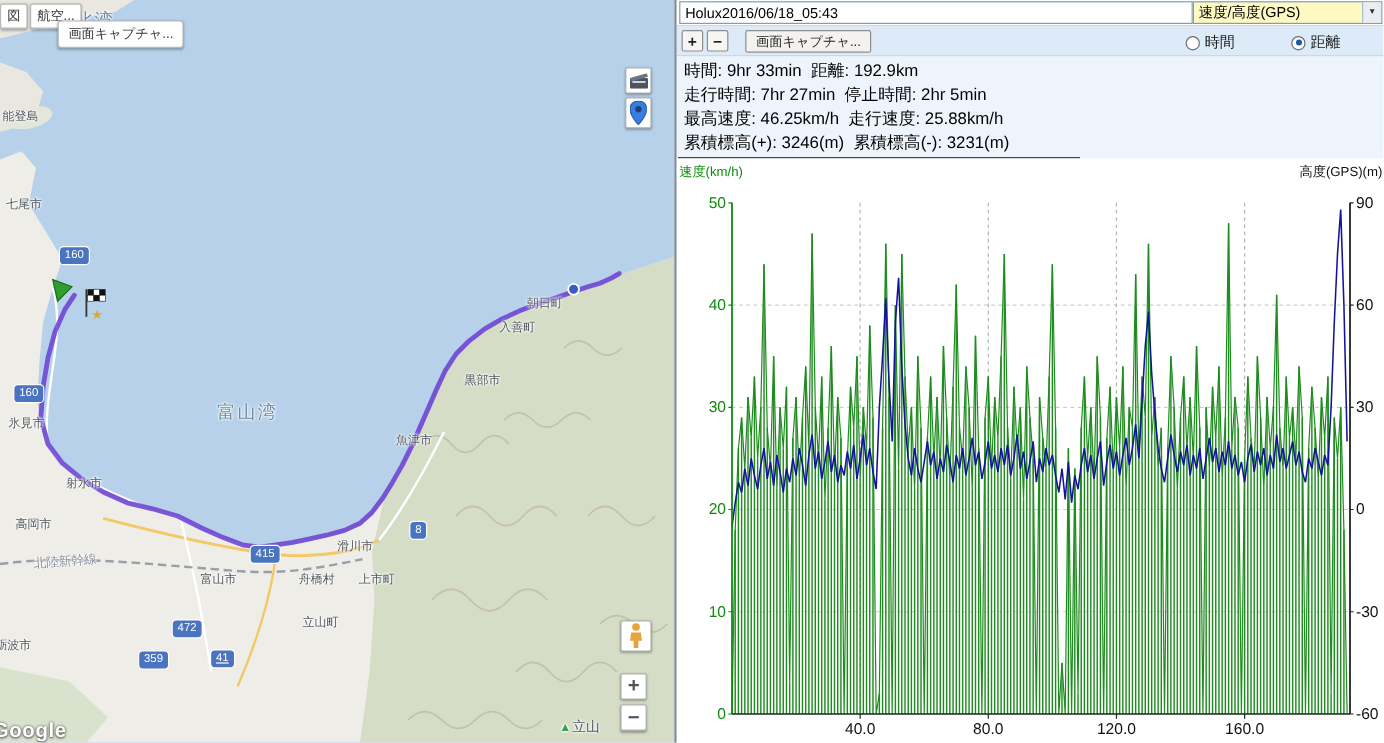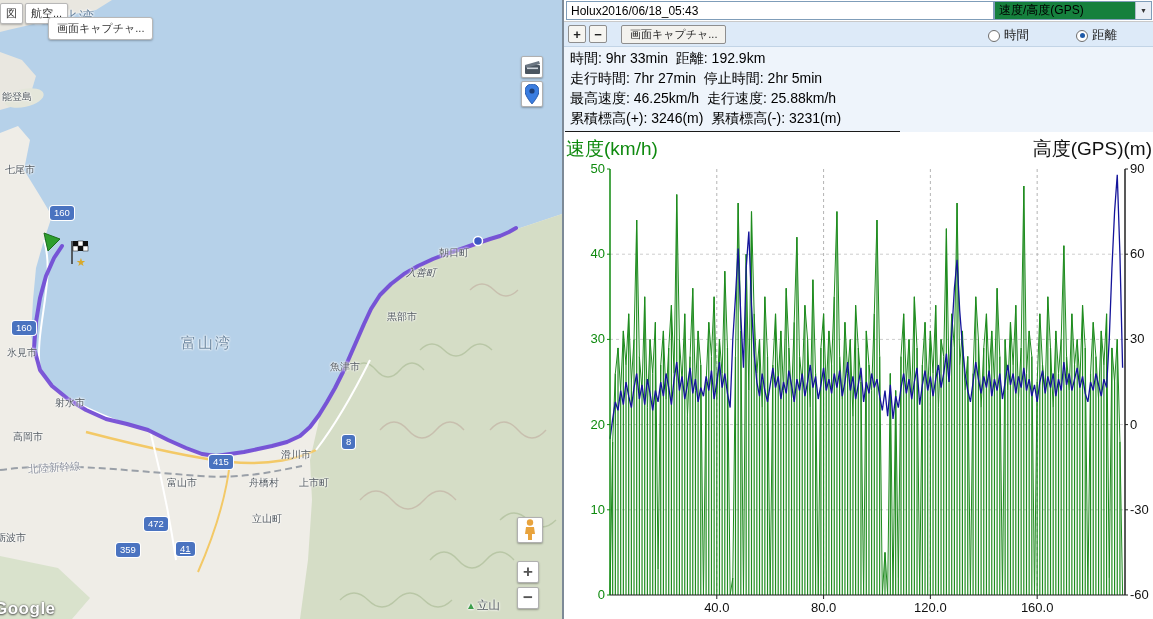--- a/index.html
+++ b/index.html
@@ -38,21 +38,21 @@
   
   #splitter{position:absolute;left:562px;top:0;width:2px;height:619px;background:#7d8a97}
 
   
   #right{position:absolute;left:564px;top:0;width:589px;height:619px;background:#fff}
   #topbar{position:absolute;left:0;top:0;width:589px;height:22px;background:#fff;
     border-bottom:1px solid #c9c9c9}
   #track-name{position:absolute;left:2px;top:1px;width:428px;height:19px;border:1px solid #7f9db9;
     font-size:12px;padding:0 4px;background:#fff;font-family:inherit}
   #mode-select{position:absolute;right:1px;top:1px;width:158px;height:19px;border:1px solid #7f9db9;
-    background:#15803d;font-size:12px;display:flex;align-items:center;cursor:pointer}
+    background:#fef9c3;font-size:12px;display:flex;align-items:center;cursor:pointer}
   #mode-select .lbl{flex:1;padding-left:4px;white-space:nowrap;overflow:hidden}
   #mode-select .arrow{width:16px;height:100%;background:#e9eef5;border-left:1px solid #aebbca;
     display:flex;align-items:center;justify-content:center;font-size:7px;color:#333}
 
   #controls{position:absolute;left:0;top:22px;width:589px;height:25px;background:#ddeaf8;
     border-bottom:1px solid #c2d4e6}
   .sqbtn{position:absolute;top:3px;width:18px;height:18px;background:#f6f5f1;
     border:1px solid #8e8e8e;border-radius:2px;font-size:13px;font-weight:bold;line-height:15px;
     text-align:center;color:#222;cursor:pointer}
   #btn-plus{left:4px}
@@ -72,21 +72,21 @@
     font-size:14px;color:#000}
   .stat-line{position:absolute;left:6px;white-space:pre}
   .stat-line:nth-child(1){top:3px}
   .stat-line:nth-child(2){top:23px}
   .stat-line:nth-child(3){top:43px}
   .stat-line:nth-child(4){top:63px}
   #stats-underline{position:absolute;left:1px;top:131px;width:335px;height:1px;background:#1a1a1a}
 
   #chart{position:absolute;left:0;top:132px;width:589px;height:487px;background:#fff}
   #chart-svg{position:absolute;left:0;top:0;width:589px;height:487px}
-  .axis-title{position:absolute;top:4px;font-size:19px;color:#111;white-space:nowrap}
+  .axis-title{position:absolute;top:4px;font-size:11px;color:#111;white-space:nowrap}
   #axis-title-left{left:2px;color:#0f8a0f}
   #axis-title-x{left:200px;width:180px;text-align:center}
   #axis-title-right{right:1px}
   #chart-svg text{font-size:13px;font-family:"Liberation Sans","DejaVu Sans",sans-serif}
   #chart-svg text.tl{fill:#0f8a0f}
   #chart-svg text.tr{fill:#111}
   #chart-svg text.tx{fill:#111}
 </style>
 </head>
 <body>
@@ -153,21 +153,21 @@
         <span class="maplabel city" style="left: 5px; top: 163px;">七尾市</span>
         <span class="maplabel city" style="left: 7px; top: 346px;">氷見市</span>
         <span class="maplabel city" style="left: 55px; top: 396px;">射水市</span>
         <span class="maplabel city" style="left: 13px; top: 430px;">高岡市</span>
         <span class="maplabel city" style="left: -4px; top: 531px;">砺波市</span>
         <span class="maplabel city" style="left: 167px; top: 476px;">富山市</span>
         <span class="maplabel sea" style="left: 181px; top: 334px;">富山湾</span>
         <span class="maplabel city" style="left: 281px; top: 416px; margin-top: 32px;">滑川市</span>
         <span class="maplabel city" style="left: 330px; top: 360px;">魚津市</span>
         <span class="maplabel city" style="left: 387px; top: 310px;">黒部市</span>
-        <span class="maplabel city" style="left: 406px; top: 266px; font-style: italic;">入善町</span>
+        <span class="maplabel city" style="left: 416px; top: 266px;">入善町</span>
         <span class="maplabel city" style="left: 439px; top: 246px;">朝日町</span>
         <span class="maplabel city" style="left: 249px; top: 476px;">舟橋村</span>
         <span class="maplabel city" style="left: 299px; top: 476px;">上市町</span>
         <span class="maplabel city" style="left: 252px; top: 512px;">立山町</span>
         <span class="maplabel rail" style="left: 28px; top: 461px;">北陸新幹線</span>
         <span class="maplabel peak" style="left: 466px; top: 598px;"><span class="tri">▲</span>立山</span>
         <span class="badge" style="left: 50px; top: 206px;">160</span>
         <span class="badge" style="left: 12px; top: 321px;">160</span>
         <span class="badge" style="left: 209px; top: 455px;">415</span>
         <span class="badge" style="left: 342px; top: 435px;">8</span>

